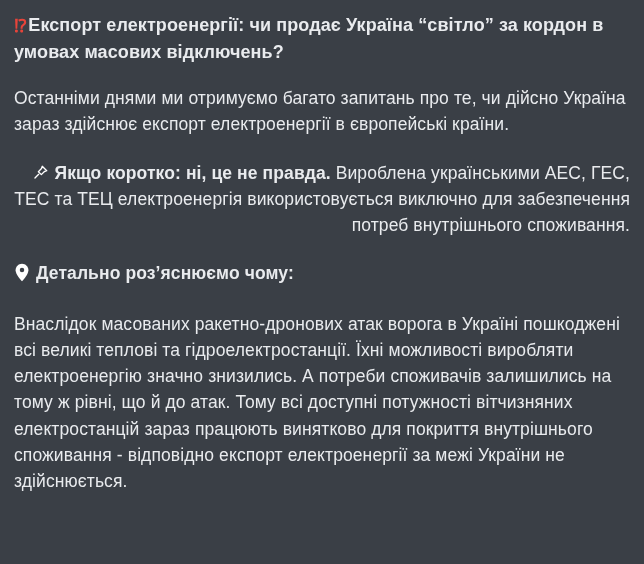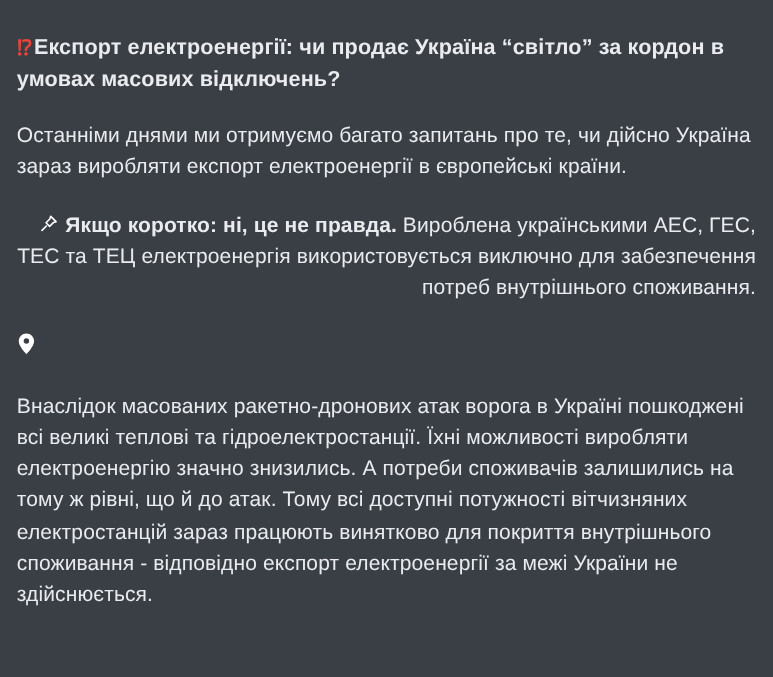--- a/index.html
+++ b/index.html
@@ -13,21 +13,21 @@
     font-family: "Liberation Sans", sans-serif;
     color: #e8eaed;
     overflow: hidden;
   }
   .post {
     padding: 12px 14px 0 14px;
     box-sizing: border-box;
     width: 644px;
   }
   .block {
-    margin: 14px 0 18px 0;
+    margin: 0 0 18px 0;
     font-size: 17.5px;
     line-height: 1.5;
     color: #e9ebee;
     letter-spacing: 0.1px;
   }
   .title {
     font-weight: bold;
     font-size: 18px;
     line-height: 1.45;
     margin-bottom: 20px;
@@ -77,37 +77,37 @@
 </style>
 </head>
 <body>
 
 <div class="post">
 
   <div class="block title">
     <span class="emoji emoji-warn">⁉</span><span>Експорт електроенергії: чи продає Україна “світло” за кордон в умовах масових відключень?</span>
   </div>
 
-  <div class="block lead">Останніми днями ми отримуємо багато запитань про те, чи дійсно Україна зараз виробляти експорт електроенергії в європейські країни.</div>
+  <div class="block lead">Останніми днями ми отримуємо багато запитань про те, чи дійсно Україна зараз здійснює експорт електроенергії в європейські країни.</div>
 
   <div class="block short-answer">
     <span class="pin-icon">
       <svg viewBox="0 0 24 24" width="17" height="17" xmlns="http://www.w3.org/2000/svg">
         <g fill="none" stroke="#ffffff" stroke-width="1.9" stroke-linecap="round" stroke-linejoin="round">
           <path d="M14.5 3.2 L20.8 9.5 L17.6 10.6 L13.2 15 L9 10.8 L13.4 6.4 Z"></path>
           <line x1="9.4" y1="14.6" x2="4.2" y2="19.8"></line>
         </g>
       </svg>
     </span><span class="bold">Якщо коротко: ні, це не правда.</span><span> Вироблена українськими АЕС, ГЕС, ТЕС та ТЕЦ електроенергія використовується виключно для забезпечення потреб внутрішнього споживання.</span>
   </div>
 
   <div class="block detail-head">
     <span class="marker-icon">
       <svg viewBox="0 0 24 28" width="16" height="19" xmlns="http://www.w3.org/2000/svg">
         <path d="M12 1 C6.7 1 2.4 5.3 2.4 10.6 C2.4 17.6 12 27 12 27 C12 27 21.6 17.6 21.6 10.6 C21.6 5.3 17.3 1 12 1 Z" fill="#ffffff"></path>
         <circle cx="12" cy="10.4" r="3.4" fill="#3a3f46"></circle>
       </svg>
-    </span>
+    </span><span>Детально роз’яснюємо чому:</span>
   </div>
 
   <div class="block body-text">Внаслідок масованих ракетно-дронових атак ворога в Україні пошкоджені всі великі теплові та гідроелектростанції. Їхні можливості виробляти електроенергію значно знизились. А потреби споживачів залишились на тому ж рівні, що й до атак. Тому всі доступні потужності вітчизняних електростанцій зараз працюють винятково для покриття внутрішнього споживання - відповідно експорт електроенергії за межі України не здійснюється.</div>
 
 </div>
 
 </body></html>

